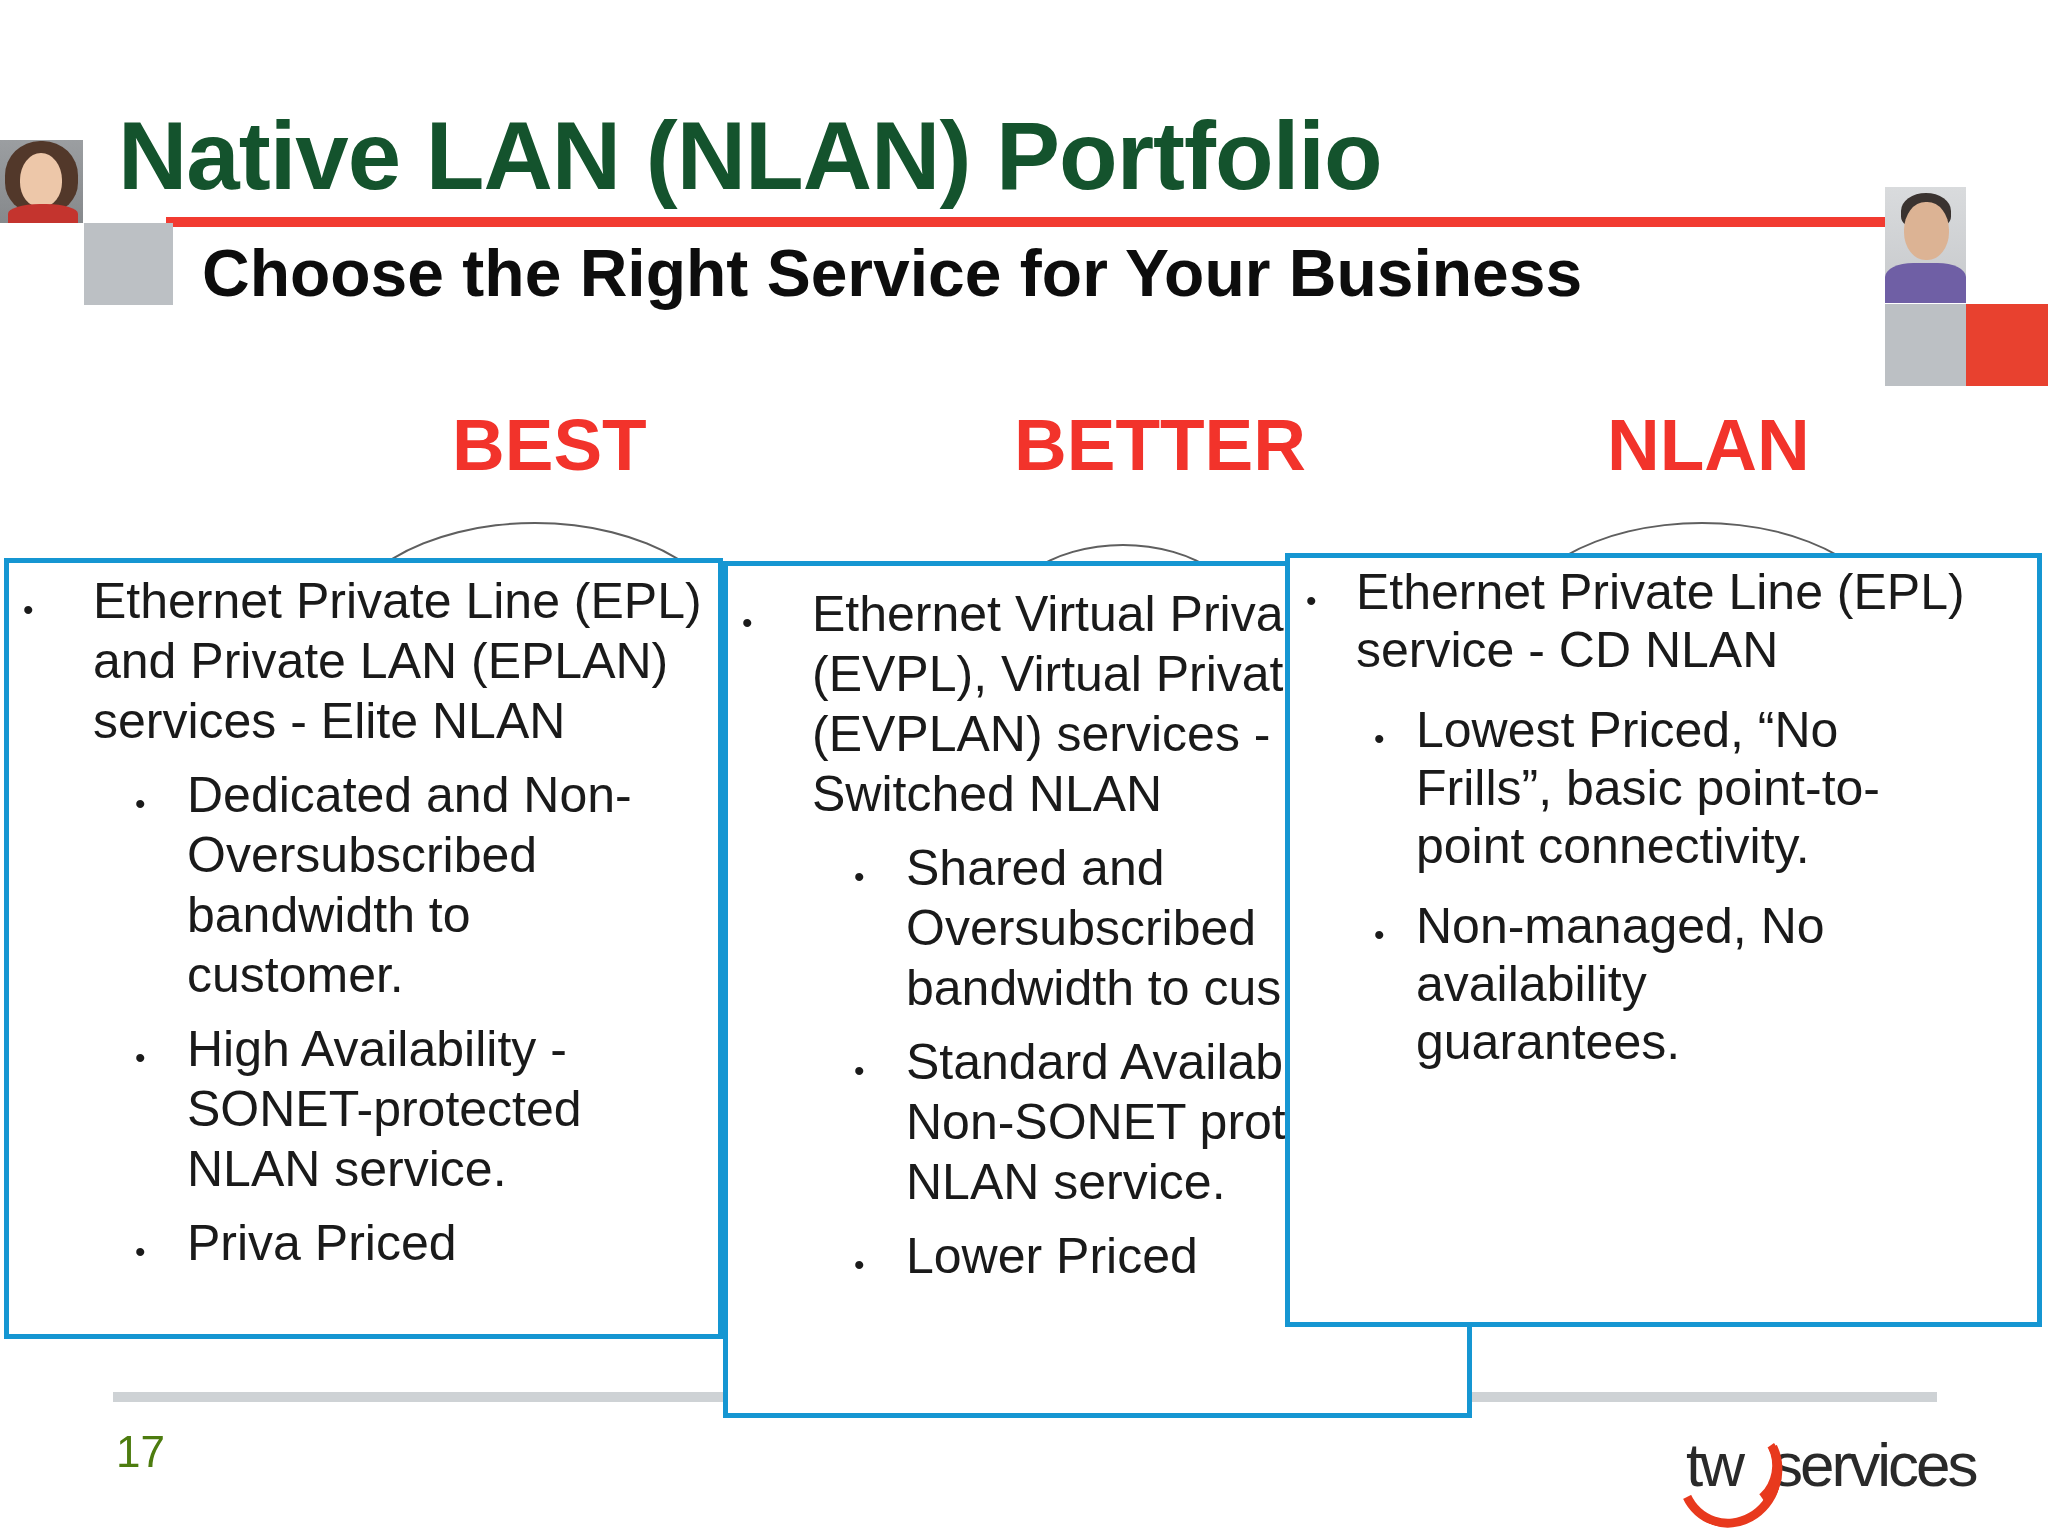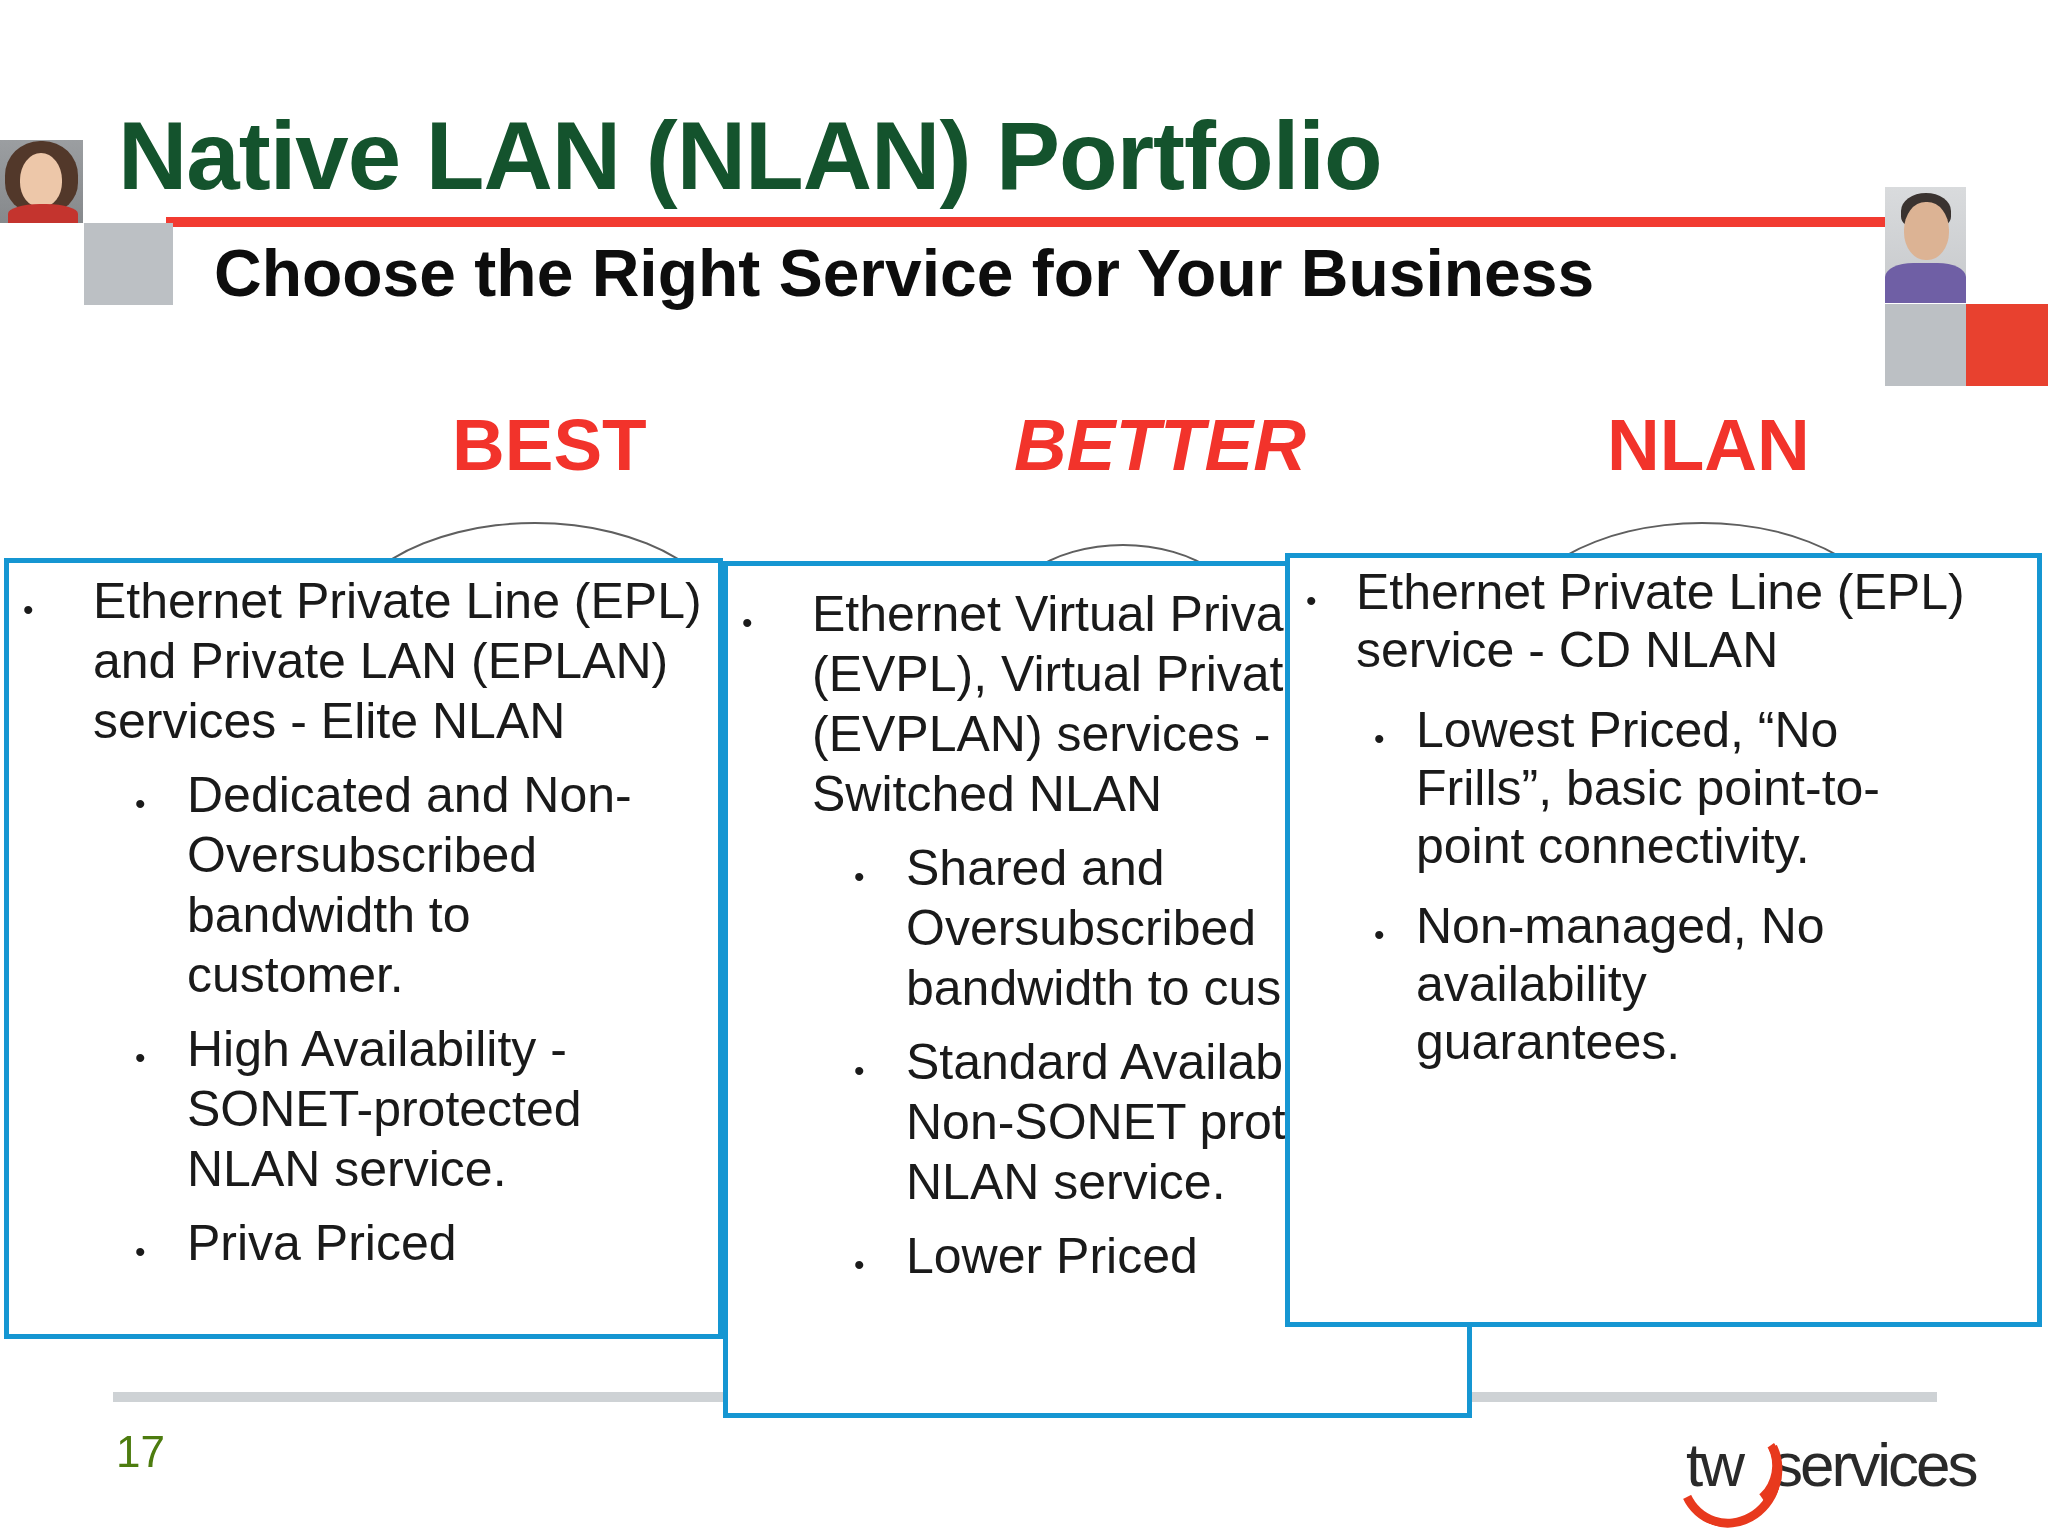--- a/index.html
+++ b/index.html
@@ -4,39 +4,39 @@
 <style>
   html,body{margin:0;padding:0;background:#fff;}
   #slide{position:relative;width:2048px;height:1536px;background:#ffffff;overflow:hidden;
          font-family:"Liberation Sans","DejaVu Sans",sans-serif;color:#111;}
 
   
   #page-title{position:absolute;left:118px;top:108px;font-size:96px;font-weight:bold;
               color:#14532d;letter-spacing:-1px;line-height:1;white-space:nowrap;}
   #red-underline{position:absolute;left:166px;top:217px;width:1719px;height:10px;background:#f23b31;}
   #subtitle{position:absolute;left:202px;top:240px;font-size:66px;font-weight:bold;
-            color:#0d0d0d;line-height:1;white-space:nowrap;margin-left:12px;}
+            color:#0d0d0d;line-height:1;white-space:nowrap;}
 
   
   .photo{position:absolute;overflow:hidden;}
   #photo-woman{left:0;top:140px;width:83px;height:83px;background:linear-gradient(180deg,#9b9ea1,#86898c);}
   #photo-woman .hair{position:absolute;left:5px;top:1px;width:73px;height:72px;background:#52382a;border-radius:48% 48% 42% 42%;}
   #photo-woman .face{position:absolute;left:20px;top:13px;width:42px;height:54px;background:#edc7a9;border-radius:50% 50% 46% 46%;}
   #photo-woman .shirt{position:absolute;left:8px;bottom:-3px;width:70px;height:22px;background:#c4342e;border-radius:45% 45% 0 0;}
   #gray-square-left{position:absolute;left:84px;top:223px;width:89px;height:82px;background:#bcc0c4;}
   #photo-man{left:1885px;top:187px;width:81px;height:116px;background:linear-gradient(180deg,#d9dbdd,#c6c8cb);}
   #photo-man .hair{position:absolute;left:16px;top:6px;width:50px;height:36px;background:#3a3330;border-radius:50% 50% 35% 35%;}
   #photo-man .face{position:absolute;left:19px;top:15px;width:45px;height:58px;background:#dcb394;border-radius:48%;}
   #photo-man .shirt{position:absolute;left:0;bottom:0;width:100%;height:40px;background:#6f5fa5;border-radius:35% 35% 0 0;}
   #gray-square-right{position:absolute;left:1885px;top:304px;width:81px;height:82px;background:#bcc0c4;}
   #red-square{position:absolute;left:1966px;top:304px;width:82px;height:82px;background:#e8412f;}
 
   
   .col-label{position:absolute;top:408px;font-size:73px;font-weight:bold;color:#f2332b;line-height:1;text-align:center;}
-  #label-best{left:452px;}  #label-better{left:1014px;font-style:italic;}  #label-good{left:1607px;}
+  #label-best{left:452px;}  #label-better{left:1014px;}  #label-good{left:1607px;}
 
   
   .arc{position:absolute;border:2px solid #5f5f5f;border-radius:50%;background:transparent;z-index:1;}
   #arc-best{left:333px;top:522px;width:400px;height:240px;}
   #arc-better{left:991px;top:544px;width:260px;height:180px;}
   #arc-good{left:1509px;top:522px;width:382px;height:220px;}
 
   
   .box{position:absolute;background:#ffffff;border:5px solid #1596d2;box-sizing:border-box;}
   #box-best{left:4px;top:558px;width:719px;height:781px;z-index:3;}

